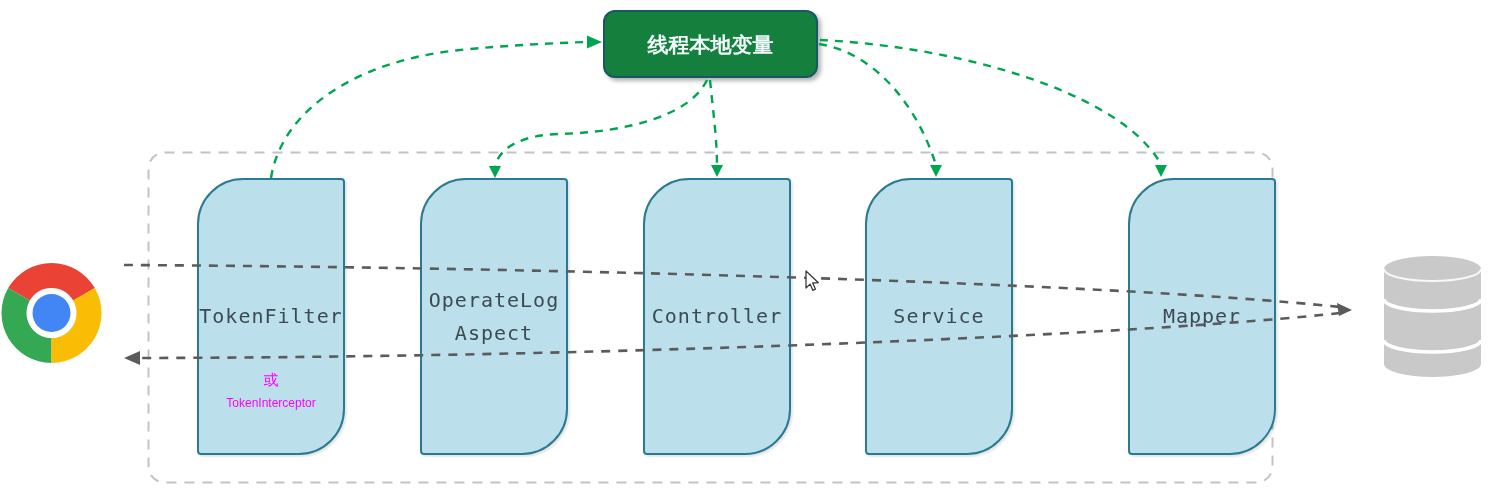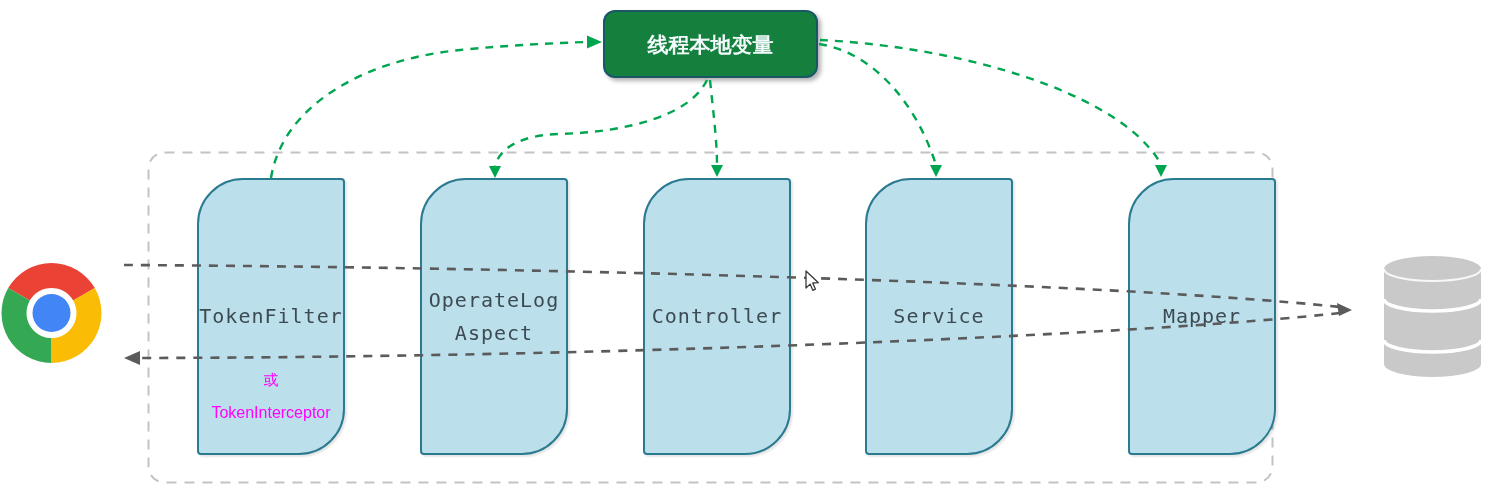--- a/index.html
+++ b/index.html
@@ -25,21 +25,21 @@
   .comp-label{
     font-size:20px;letter-spacing:1px;color:#3c4a52;
     text-align:center;white-space:pre-line;line-height:33px;
   }
   .comp-alt{
     position:absolute;left:0;right:0;top:190px;
     text-align:center;color:#ff00ff;
     font-family:"Liberation Sans","DejaVu Sans",sans-serif;
   }
   .comp-alt .alt-or{font-size:15px;line-height:20px;}
-  .comp-alt .alt-name{font-size:16px;line-height:26px;margin-top:10px;}
+  .comp-alt .alt-name{font-size:12px;line-height:26px;}
   
   .tlm{
     position:absolute;left:603px;top:10px;width:215px;height:68px;
     background:#15803d;border:2px solid #1a5766;border-radius:12px;
     box-sizing:border-box;
     box-shadow:3px 3px 4px rgba(0,0,0,0.30);
     display:flex;flex-direction:column;align-items:center;justify-content:center;
   }
   .tlm-zh{
     font-family:"Liberation Sans","DejaVu Sans",sans-serif;

